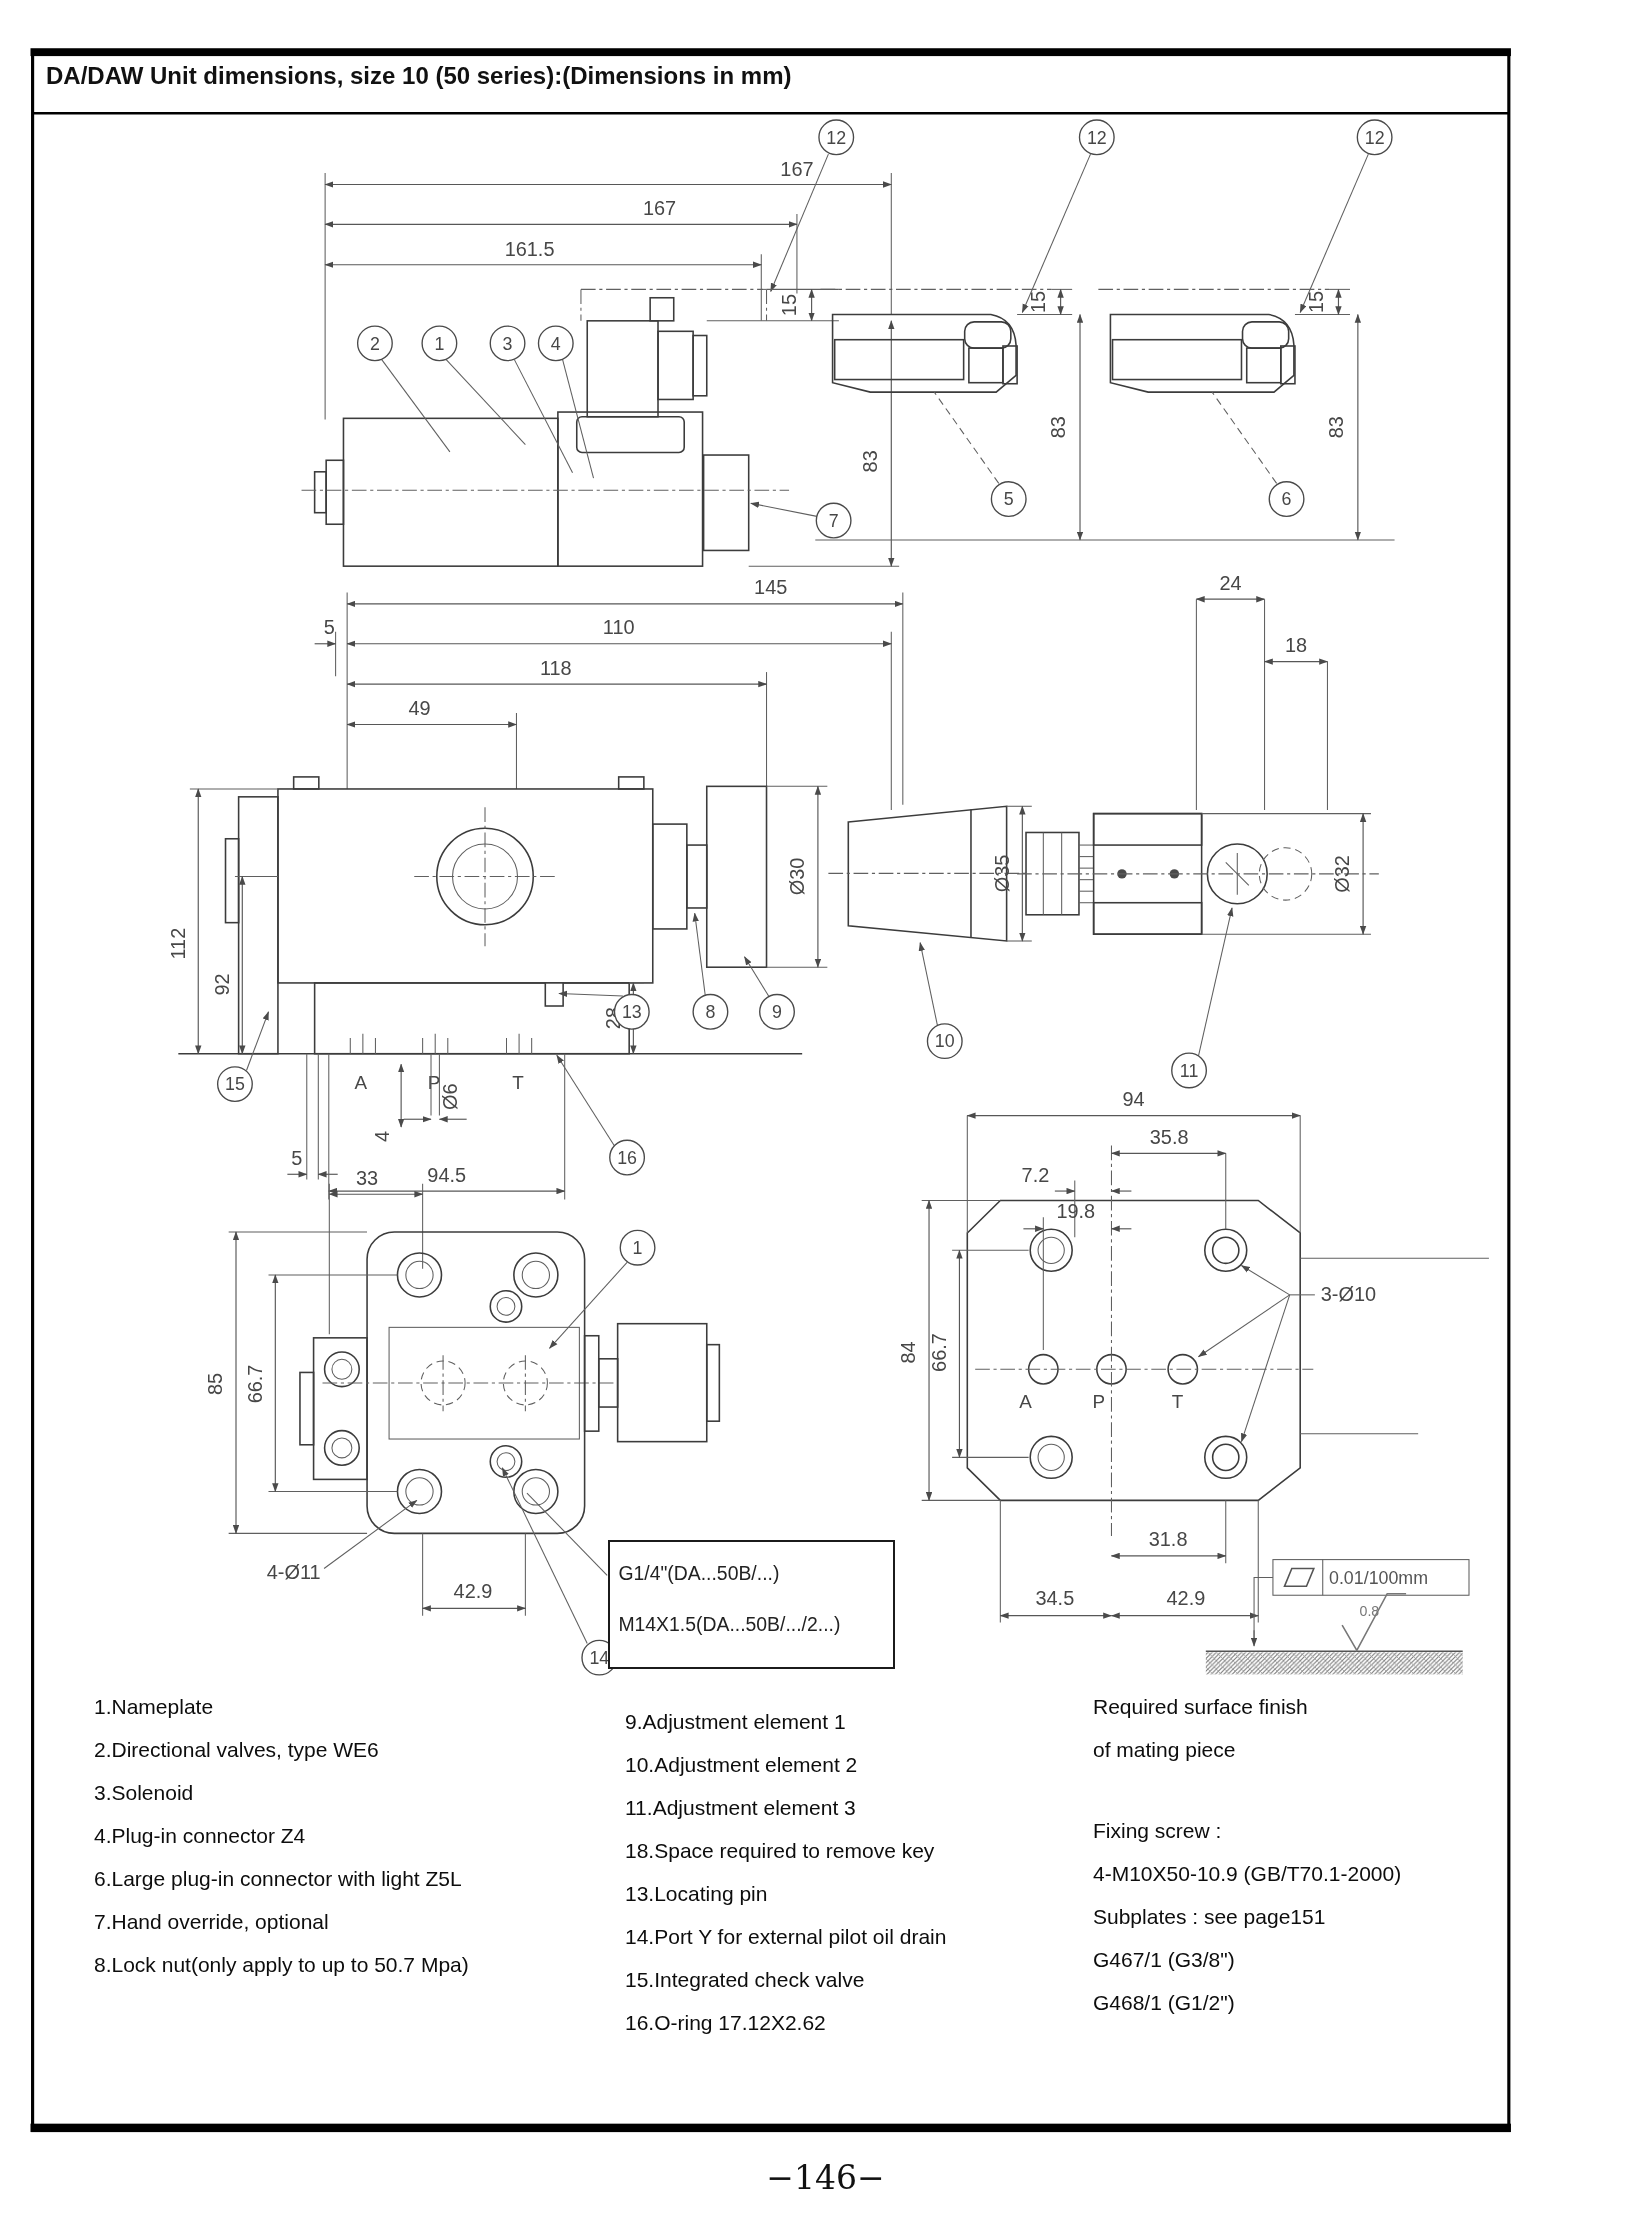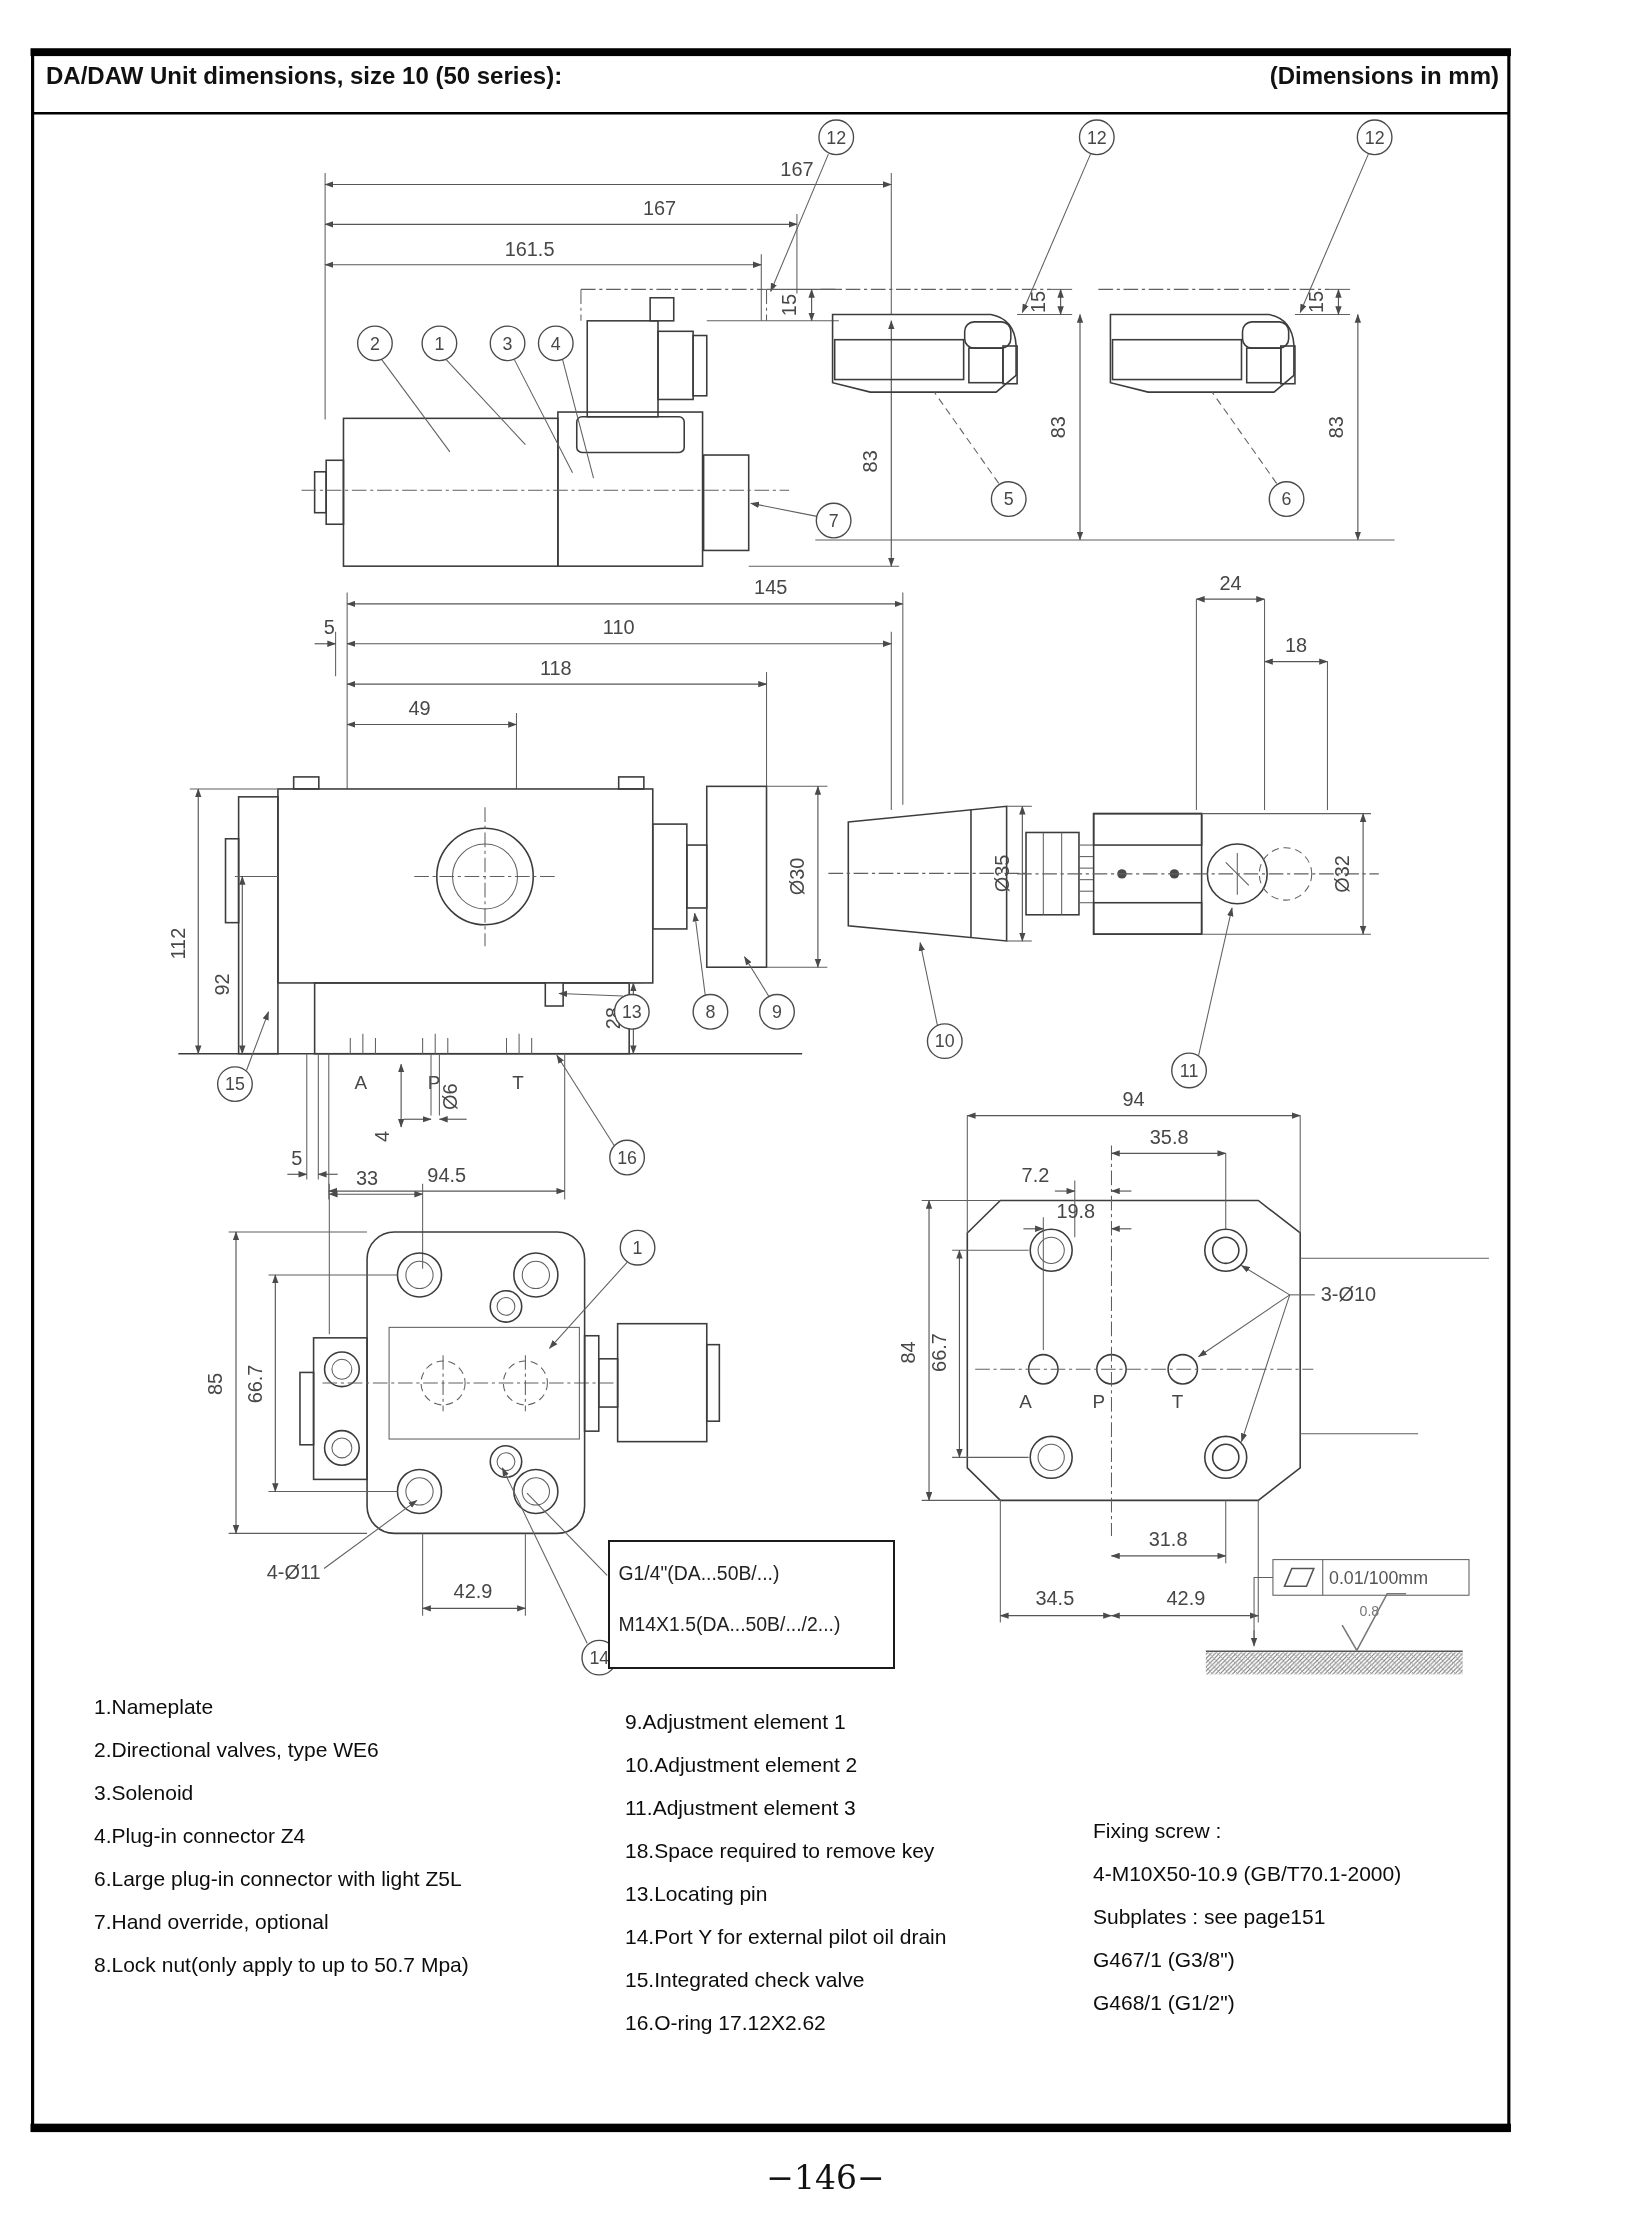--- a/index.html
+++ b/index.html
@@ -13,21 +13,21 @@
   .dim{fill:none;stroke:#575757;stroke-width:2.2;}
   .cl{fill:none;stroke:#606060;stroke-width:2;stroke-dasharray:28 7 6 7;}
   .dsh{fill:none;stroke:#5f5f5f;stroke-width:2;stroke-dasharray:14 9;}
   text.d{font-size:38px;fill:#474747;text-anchor:middle;}
   text.p{font-size:36px;fill:#474747;text-anchor:middle;}
   .co circle{fill:#fff;stroke:#4a4a4a;stroke-width:2.6;}
   .co text{font-size:34px;fill:#474747;text-anchor:middle;}
   .bord{fill:none;stroke:#000;stroke-width:6;}
   
   .hdr{position:absolute;left:46px;top:62px;width:1453px;display:flex;
-       justify-content:space-between;font-size:24px;font-weight:bold;white-space:nowrap;}
+       justify-content:flex-start;font-size:24px;font-weight:bold;white-space:nowrap;}
   .col{position:absolute;font-size:21px;line-height:43px;white-space:nowrap;color:#0d0d0d;}
   .notebox{position:absolute;left:608px;top:1540px;width:287px;height:129px;
        border:2.1px solid #1b1b1b;background:#fff;box-sizing:border-box;
        font-size:19.4px;line-height:51px;padding:6.3px 0 0 8.4px;white-space:nowrap;color:#222;}
   .pagenum{position:absolute;left:0;top:2158px;width:100%;text-align:center;
        font-family:"DejaVu Serif",serif;font-size:33px;color:#111;}
 </style>
 </head>
 <body>
 
@@ -529,20 +529,24 @@
   <div>9.Adjustment element 1</div>
   <div>10.Adjustment element 2</div>
   <div>11.Adjustment element 3</div>
   <div>18.Space required to remove key</div>
   <div>13.Locating pin</div>
   <div>14.Port Y for external pilot oil drain</div>
   <div>15.Integrated check valve</div>
   <div>16.O-ring 17.12X2.62</div>
 </div>
 
+<div class="col" style="left:1093px;top:1685px;">
+  <div>Required surface finish</div>
+  <div>of mating piece</div>
+</div>
 
 <div class="col" style="left:1093px;top:1809px;">
   <div>Fixing screw :</div>
   <div>4-M10X50-10.9 (GB/T70.1-2000)</div>
   <div>Subplates : see page151</div>
   <div>G467/1 (G3/8")</div>
   <div>G468/1 (G1/2")</div>
 </div>
 
 <div class="pagenum">−146−</div>

